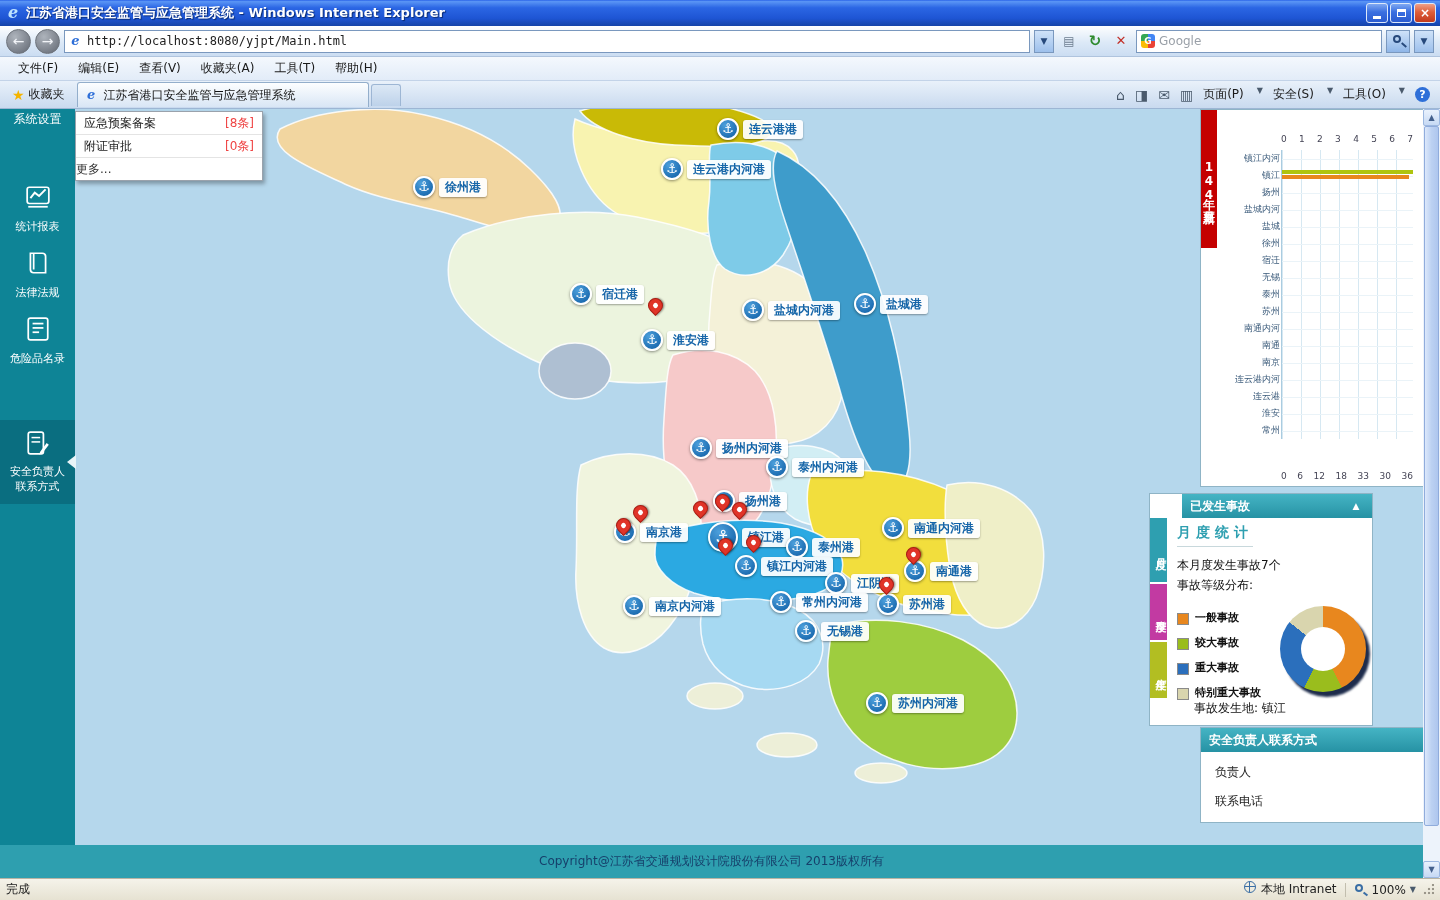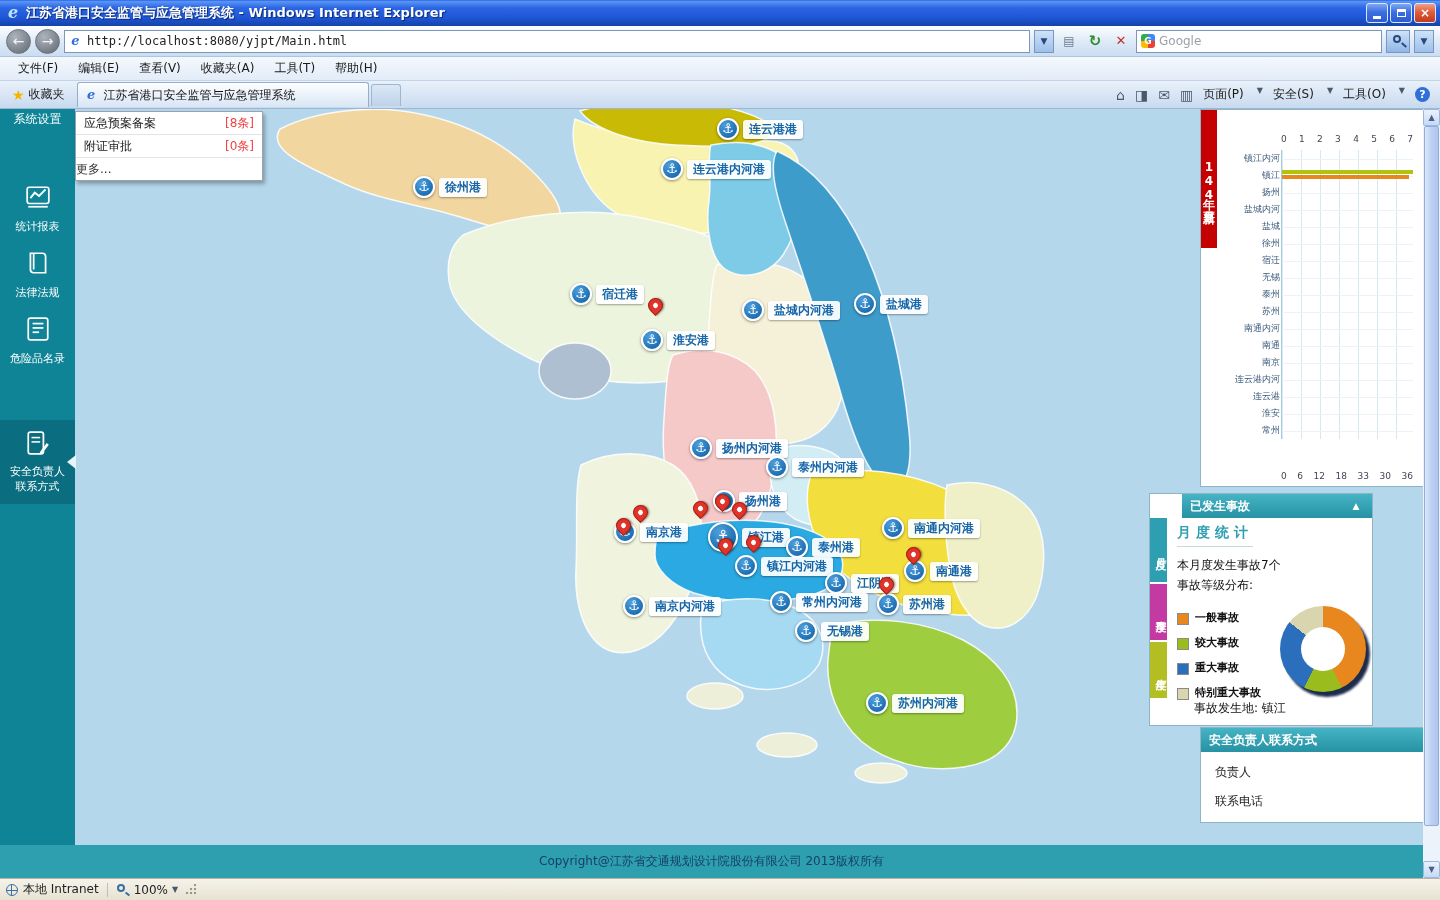--- a/index.html
+++ b/index.html
@@ -130,21 +130,21 @@
   
   .scrollbar { position:absolute; right:0; top:0; width:17px; height:769px; background:#EDF3FB; z-index:50; }
   .sb-arrow { position:absolute; left:0; width:17px; height:17px; background:linear-gradient(180deg,#EAF2FD,#C6D9F4); border:1px solid #9DB8E0; border-radius:2px; color:#44608C; font-size:8px; text-align:center; line-height:15px; }
   .sb-up { top:0; } .sb-down { bottom:0; }
   .sb-thumb { position:absolute; left:1px; top:17px; width:15px; height:700px; background:linear-gradient(90deg,#DCE8FB,#BCD1F2 50%,#AEC6EE); border:1px solid #90ACDC; border-radius:2px; }
 
   
   .statusbar { position:absolute; bottom:0; left:0; right:0; height:22px; background:linear-gradient(180deg,#F5F3EA,#E6E2D2); border-top:1px solid #B8B4A4; display:flex; align-items:center; font-size:12px; color:#222; padding:0 6px; }
   .statusbar .done { flex:1; }
   .sb-sep { width:1px; height:14px; background:#C2BEAE; margin:0 8px; }
-  .zone { display:flex; align-items:center; gap:5px; }
+  .zone { display:flex; gap:5px; }
   .globe { width:12px; height:12px; border:1px solid #3A6EA5; border-radius:50%; background:linear-gradient(90deg,transparent 45%,#3A6EA5 45% 55%,transparent 55%),linear-gradient(0deg,transparent 45%,#3A6EA5 45% 55%,transparent 55%); }
   .zoomctl { display:flex; align-items:center; gap:4px; }
   .zoom-mag { position:relative; width:14px; height:14px; }
   .zoom-mag .c { position:absolute; left:1px; top:1px; width:8px; height:8px; border:2px solid #3A6EA5; border-radius:50%; }
   .zoom-mag .h { position:absolute; left:9px; top:10px; width:5px; height:2px; background:#3A6EA5; transform:rotate(40deg); }
   .grip { width:12px; height:12px; margin-left:6px; background:radial-gradient(circle at 3px 9px,#9A968A 1.2px,transparent 1.6px),radial-gradient(circle at 7px 9px,#9A968A 1.2px,transparent 1.6px),radial-gradient(circle at 7px 5px,#9A968A 1.2px,transparent 1.6px),radial-gradient(circle at 11px 9px,#9A968A 1.2px,transparent 1.6px),radial-gradient(circle at 11px 5px,#9A968A 1.2px,transparent 1.6px),radial-gradient(circle at 11px 1px,#9A968A 1.2px,transparent 1.6px); }
 </style>
 </head>
 <body>
 
@@ -555,20 +555,21 @@
     <div class="page-footer">Copyright@江苏省交通规划设计院股份有限公司 2013版权所有</div>
 
     <div class="scrollbar">
       <div class="sb-arrow sb-up">▲</div>
       <div class="sb-thumb"></div>
       <div class="sb-arrow sb-down">▼</div>
     </div>
   </div>
 
   <div class="statusbar">
+    <span class="done">完成</span>
     <span class="zone">
       <span class="globe"></span>
       <span>本地 Intranet</span>
     </span>
     <span class="sb-sep"></span>
     <span class="zoomctl">
       <span class="zoom-mag">
           <span class="c"></span>
           <span class="h"></span>
         </span>

